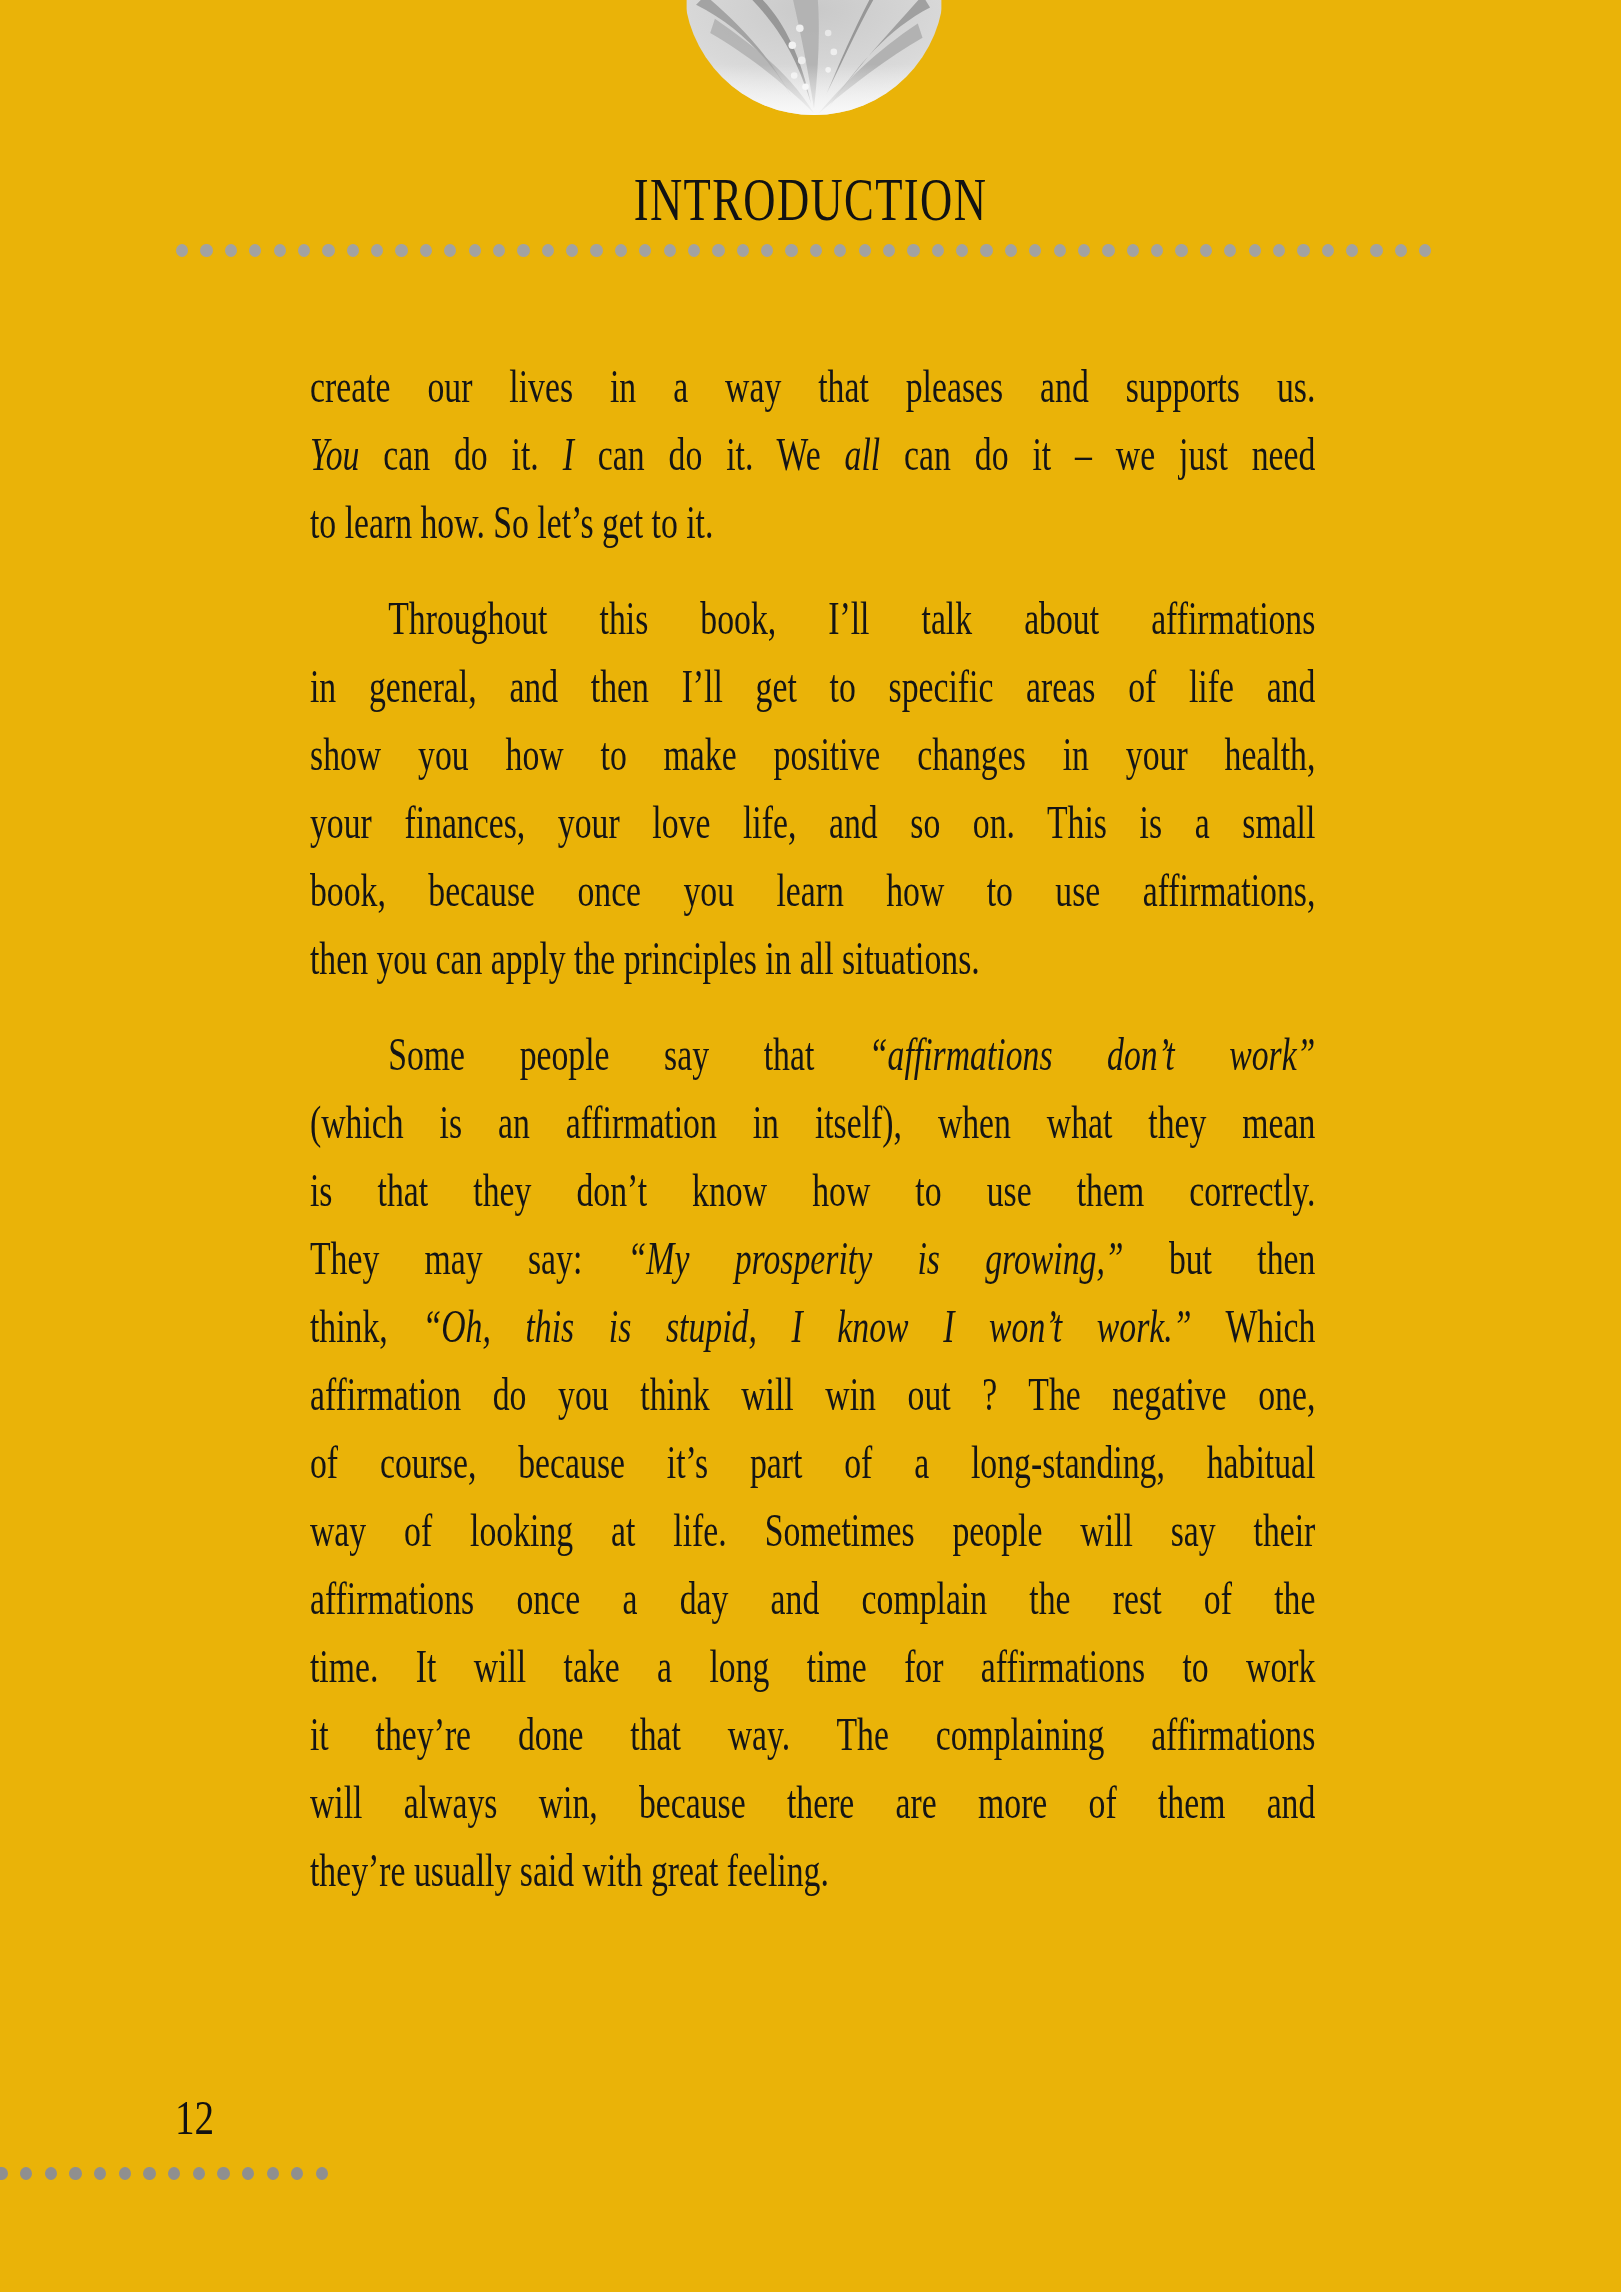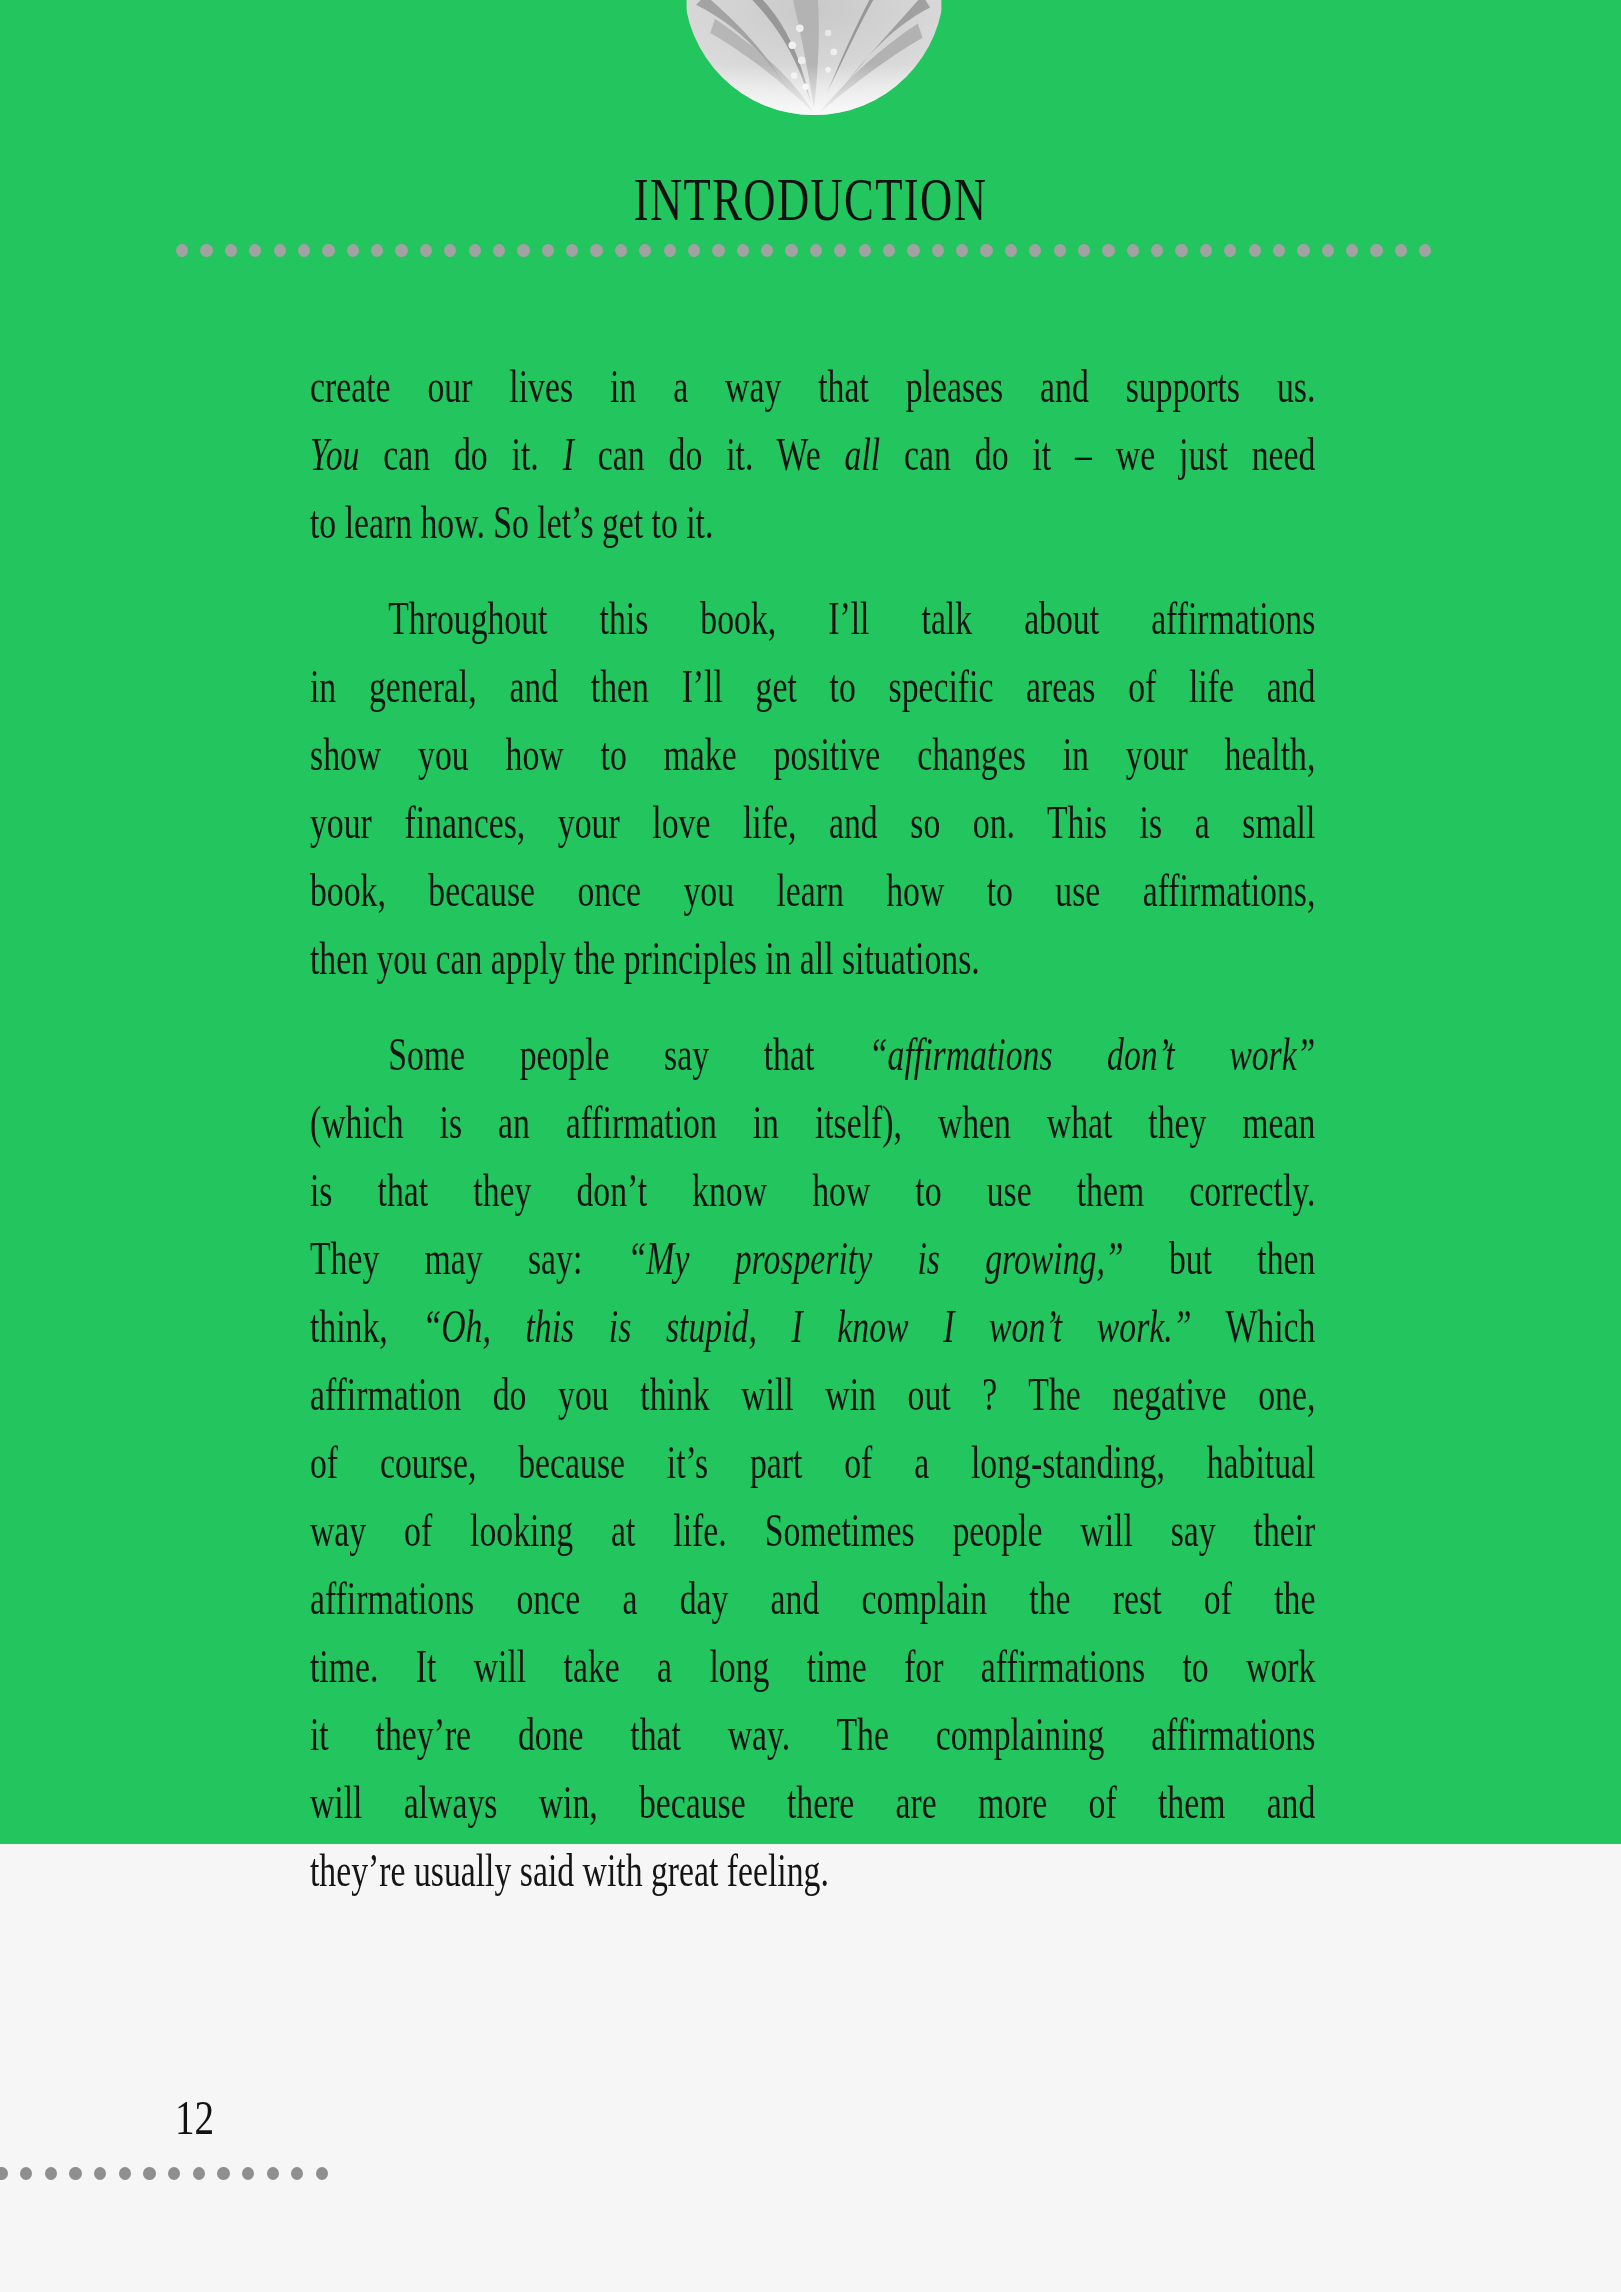--- a/index.html
+++ b/index.html
@@ -4,22 +4,22 @@
 <style>
   html, body { margin: 0; padding: 0; }
   body {
     width: 1621px; height: 2292px;
     background: #f6f6f6;
     font-family: "Liberation Serif", serif;
     overflow: hidden;
   }
   .page {
     position: relative;
-    width: 1621px; height: 1844px;
-    background: #22c55e;
+    width: 1621px; height: 2292px;
+    background: #eab308;
     color: #161616;
   }
 
   
   .ornament {
     position: absolute;
     left: 686px; top: 0;
     width: 256px; height: 117px;
   }
 

